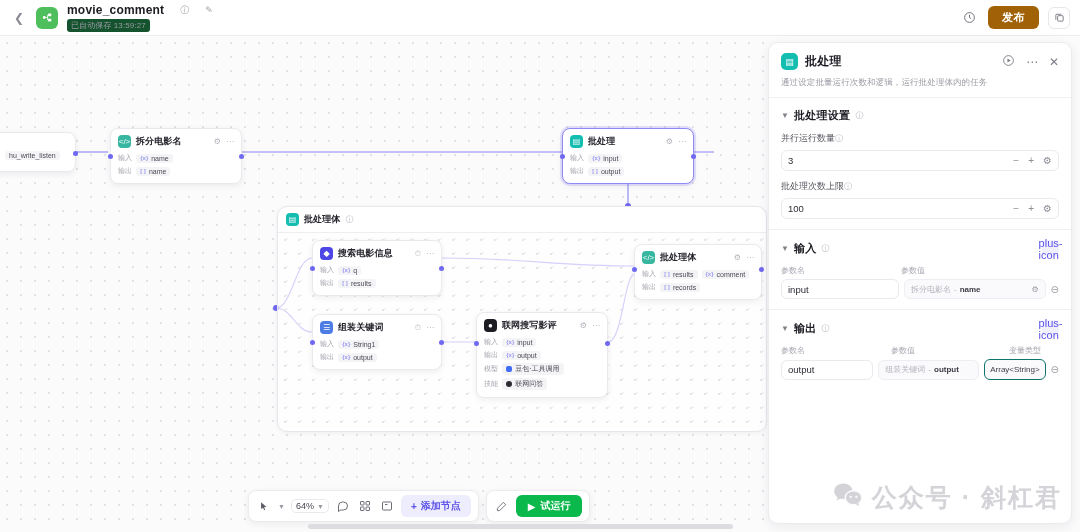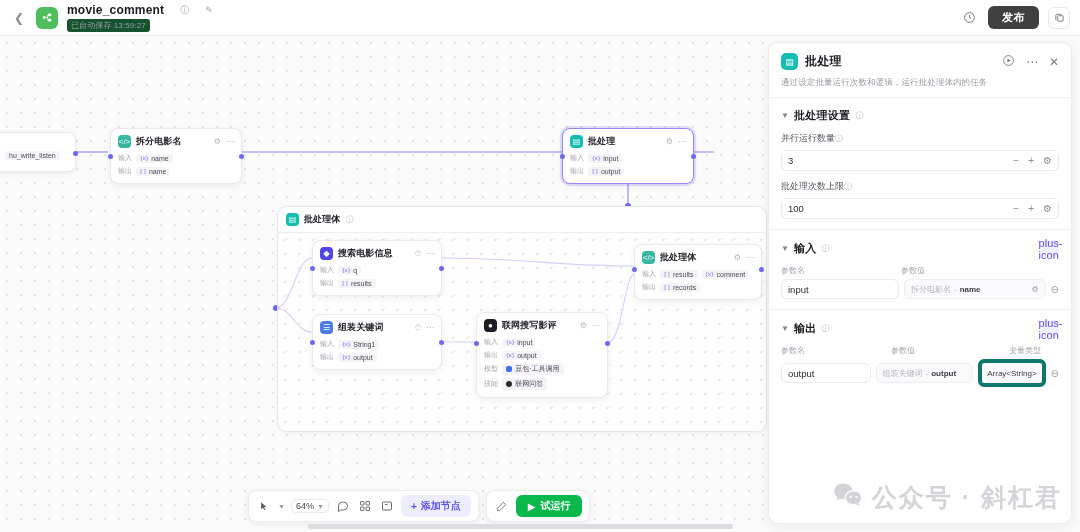--- a/index.html
+++ b/index.html
@@ -34,21 +34,21 @@
   .save-chip {
     margin-top: 2px; font-size: 8px; color: #9a9aa4; background: #14532d;
     border-radius: 3px; padding: 1px 4px; align-self: flex-start; letter-spacing: .1px;
   }
   .topbar-right { margin-left: auto; display: flex; align-items: center; gap: 9px; }
   .icon-btn {
     width: 20px; height: 20px; display: flex; align-items: center; justify-content: center;
     color: #6f6f7a; cursor: pointer; border-radius: 5px;
   }
   .publish-btn {
-    background: #404040; color: #fff; font-size: 11px; font-weight: bold;
+    background: #a16207; color: #fff; font-size: 11px; font-weight: bold;
     border-radius: 6px; padding: 4px 14px; cursor: pointer; letter-spacing: .5px;
   }
   .square-btn {
     width: 22px; height: 22px; border: 1px solid #e8e8ea; border-radius: 6px;
     display: flex; align-items: center; justify-content: center; color: #6f6f7a;
     background: #fff; cursor: pointer;
   }
 
   
   .canvas {
@@ -165,21 +165,21 @@
     border: 1px solid #e9e9ee; border-radius: 6px; height: 20px; display: flex; align-items: center;
     padding: 0 6px; font-size: 9.5px; color: #2d2d36; background: #fff;
   }
   .ref-input {
     border: 1px solid #eeeef2; border-radius: 6px; height: 20px; display: flex; align-items: center;
     padding: 0 6px; font-size: 8px; background: #fafafc; gap: 3px;
   }
   .ref-src { color: #b3b3bd; }
   .ref-field { color: #3c3c46; font-weight: bold; }
   .type-chip {
-    border: 4px solid #0f766e; border-radius: 6px; height: 28px; display: flex; align-items: center;
+    border: 1px solid #0f766e; border-radius: 6px; height: 21px; display: flex; align-items: center;
     justify-content: center; padding: 0 5px; font-size: 8px; color: #3c3c46; background: #fafafc;
   }
   .mini-ic { color: #9c9ca6; font-size: 10px; cursor: pointer; flex: none; }
 
   .watermark {
     position: absolute; right: 18px; bottom: 18px; display: flex; align-items: center; gap: 9px;
     color: #d3d3d8; font-size: 25px; font-weight: bold; letter-spacing: 2px; z-index: 26; justify-content: space-between;
   }
 </style>
 </head>

